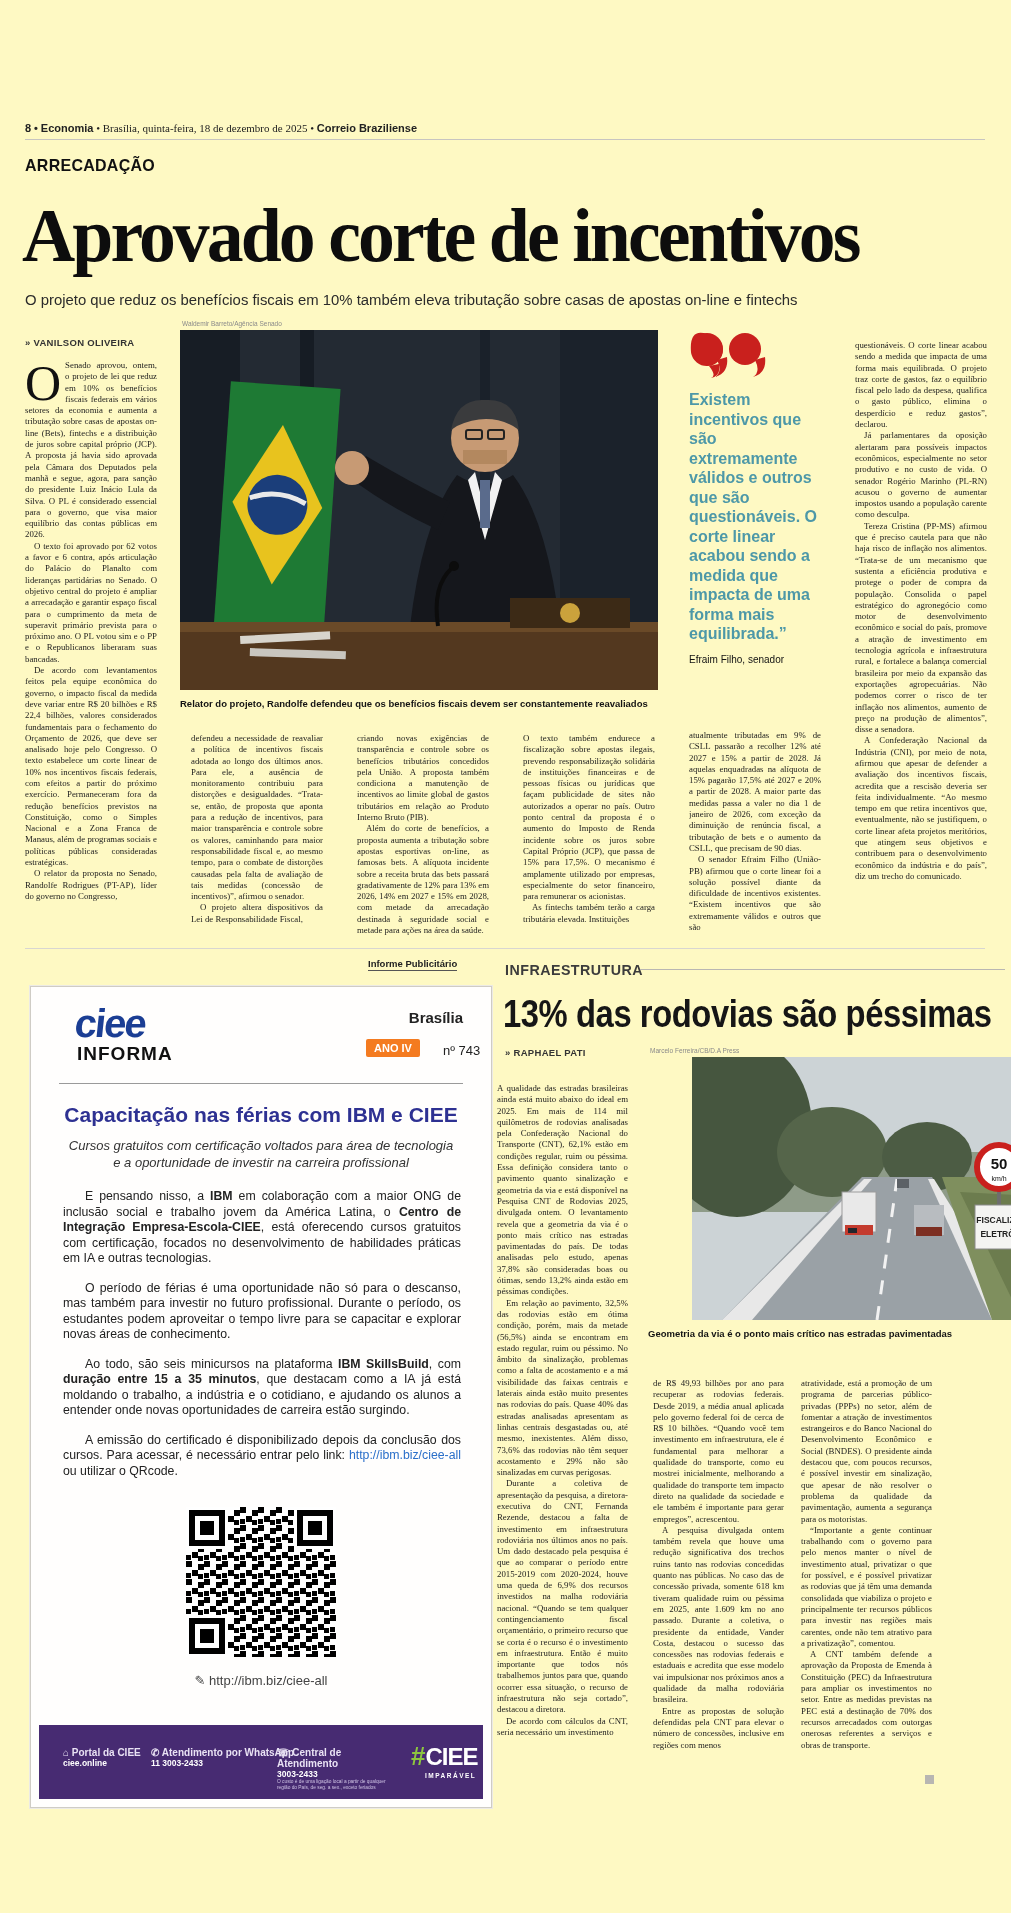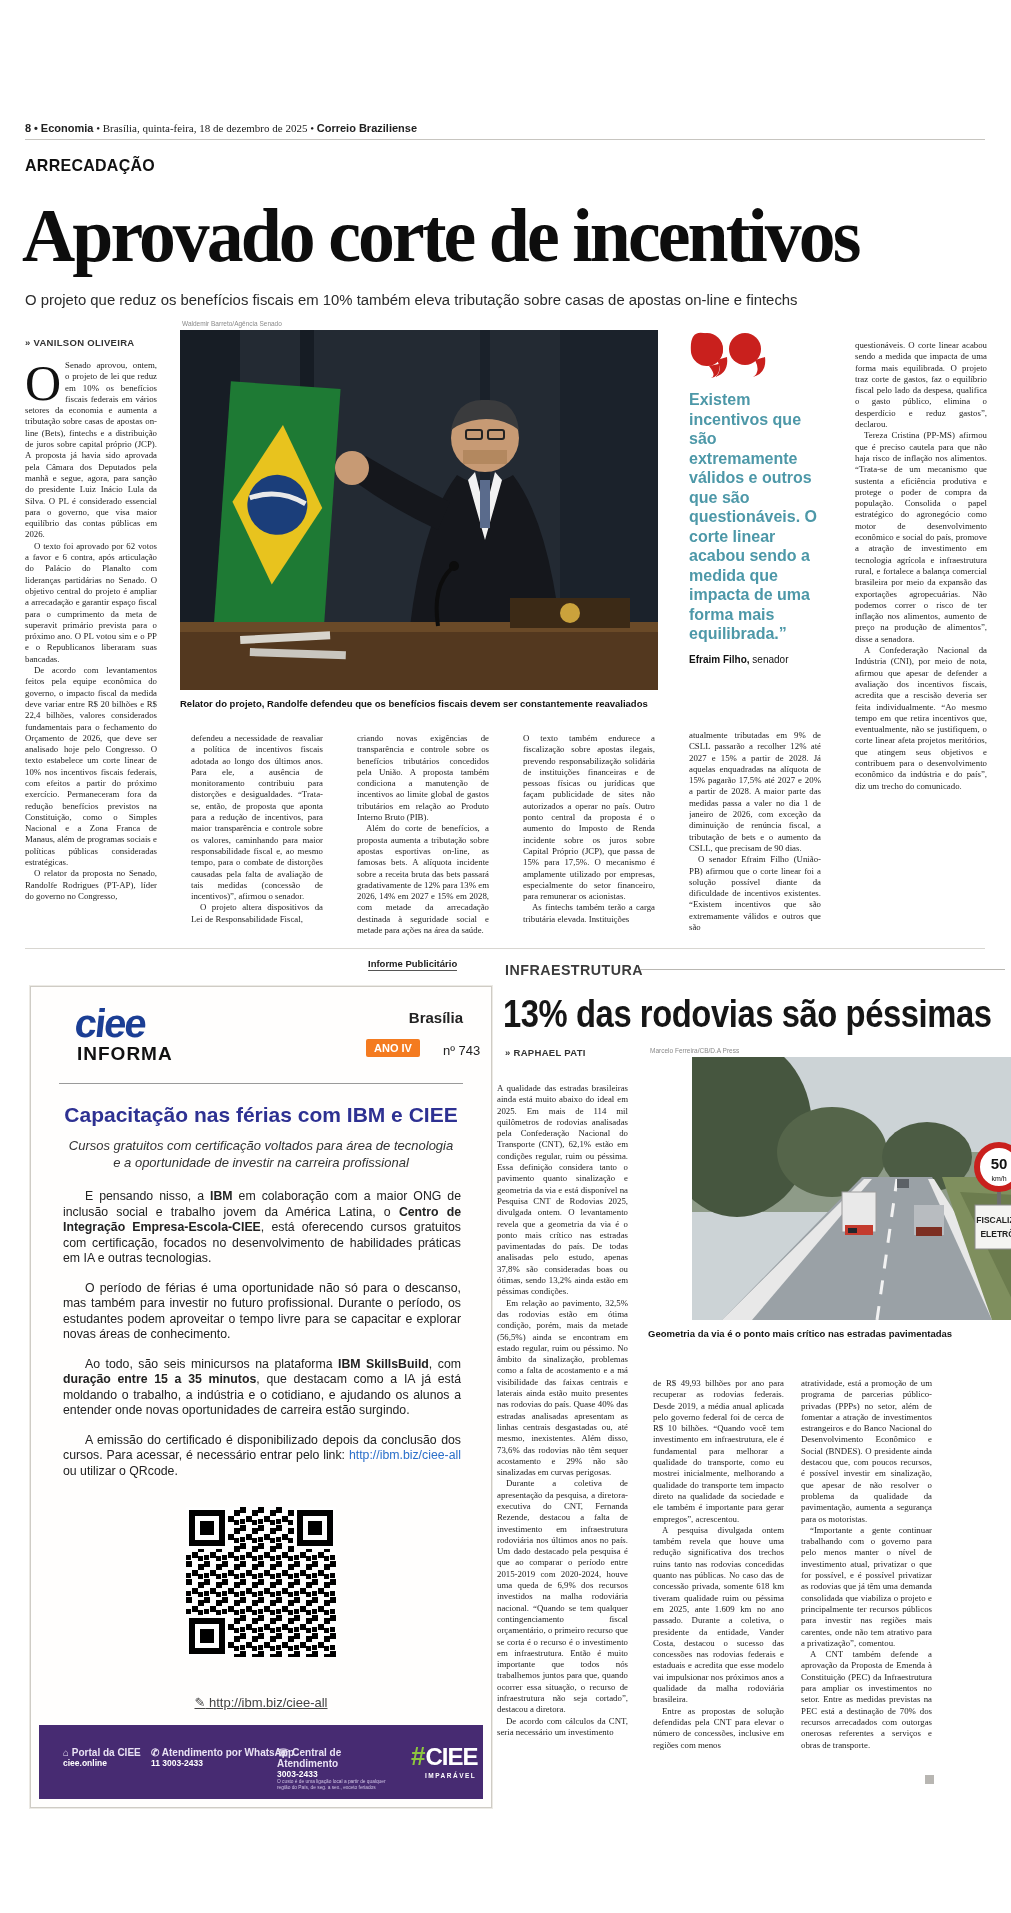--- a/index.html
+++ b/index.html
@@ -1,17 +1,17 @@
 <!DOCTYPE html>
 <html lang="pt"><head>
 <meta charset="utf-8">
 <style>
   html,body{margin:0;padding:0;}
   body{background:#e8e6e2;font-family:"Liberation Sans",sans-serif;}
-  #paper{position:relative;width:1011px;height:1913px;background:#ffffff;margin:0 auto;overflow:hidden;}
+  #paper{position:relative;width:1011px;height:1913px;background:#fef9c3;margin:0 auto;overflow:hidden;}
 
   .abs{position:absolute;}
   .rule{position:absolute;background:#c7c5c0;height:1px;}
 
   
   .pghead{font-family:"Liberation Serif",serif;font-size:11px;color:#222;}
   .pghead b{font-family:"Liberation Sans",sans-serif;font-weight:700;}
 
   
   .kicker{font-family:"Liberation Sans",sans-serif;font-weight:700;font-size:17px;letter-spacing:.3px;color:#111;transform:scaleX(.94);transform-origin:left;}
@@ -21,21 +21,21 @@
   .bodycol{font-family:"Liberation Serif",serif;font-size:8.8px;line-height:11.3px;color:#1c1c1c;text-align:justify;overflow:hidden;hyphens:auto;}
   .bodycol p{margin:0;text-indent:9px;}
   .bodycol p.nofirst{text-indent:0;}
   .dropcap{float:left;font-family:"Liberation Serif",serif;font-weight:400;font-size:50px;line-height:42px;padding:2px 4px 0 0;color:#111;}
   .photocredit{font-family:"Liberation Sans",sans-serif;font-size:6.5px;color:#8a8a8a;}
   .caption{font-family:"Liberation Sans",sans-serif;font-weight:700;font-size:9.5px;color:#141414;}
 
   
   .pq-text{font-family:"Liberation Sans",sans-serif;font-weight:700;font-size:16px;line-height:19.5px;color:#4d98a8;}
   .pq-author{font-family:"Liberation Sans",sans-serif;font-size:10px;color:#111;}
-  .pq-author b{font-weight:700;text-align:center;}
+  .pq-author b{font-weight:400;text-align:center;}
 
   
   .seclabel{font-family:"Liberation Sans",sans-serif;font-weight:700;font-size:9.5px;color:#222;border-bottom:1px solid #555;padding-bottom:1px;}
   .infrakicker{font-family:"Liberation Sans",sans-serif;font-weight:700;font-size:15px;color:#3c3c3c;letter-spacing:.5px;transform:scaleX(.95);transform-origin:left;}
 
   
   .headline2{font-family:"Liberation Sans",sans-serif;font-weight:700;font-size:39px;color:#161616;letter-spacing:-.5px;transform:scaleX(.84);transform-origin:left;white-space:nowrap;}
 
   
   .adbox{position:absolute;background:#fffefd;border:1px solid #cfccc5;box-shadow:0 0 0 1px #eceae5;}
@@ -157,20 +157,21 @@
   <div class="abs bodycol" style="left:523px;top:733px;width:132px;height:212px;">
     <p class="nofirst">O texto também endurece a fiscalização sobre apostas ilegais, prevendo responsabilização solidária de instituições financeiras e de pessoas físicas ou jurídicas que façam publicidade de sites não autorizados a operar no país. Outro ponto central da proposta é o aumento do Imposto de Renda incidente sobre os juros sobre Capital Próprio (JCP), que passa de 15% para 17,5%. O mecanismo é amplamente utilizado por empresas, especialmente do setor financeiro, para remunerar os acionistas.</p>
     <p>As fintechs também terão a carga tributária elevada. Instituições</p>
   </div>
   <div class="abs bodycol" style="left:689px;top:730px;width:132px;height:215px;">
     <p class="nofirst">atualmente tributadas em 9% de CSLL passarão a recolher 12% até 2027 e 15% a partir de 2028. Já aquelas enquadradas na alíquota de 15% pagarão 17,5% até 2027 e 20% a partir de 2028. A maior parte das medidas passa a valer no dia 1 de janeiro de 2026, com exceção da diminuição de renúncia fiscal, a tributação de bets e o aumento da CSLL, que precisam de 90 dias.</p>
     <p>O senador Efraim Filho (União-PB) afirmou que o corte linear foi a solução possível diante da dificuldade de incentivos existentes. “Existem incentivos que são extremamente válidos e outros que são</p>
   </div>
   <div class="abs bodycol" style="left:855px;top:340px;width:132px;height:605px;">
     <p class="nofirst">questionáveis. O corte linear acabou sendo a medida que impacta de uma forma mais equilibrada. O projeto traz corte de gastos, faz o equilíbrio fiscal pelo lado da despesa, qualifica o gasto público, elimina o desperdício e reduz gastos”, declarou.</p>
+    <p>Já parlamentares da oposição alertaram para possíveis impactos econômicos, especialmente no setor produtivo e no custo de vida. O senador Rogério Marinho (PL-RN) acusou o governo de aumentar impostos usando a população carente como desculpa.</p>
     <p>Tereza Cristina (PP-MS) afirmou que é preciso cautela para que não haja risco de inflação nos alimentos. “Trata-se de um mecanismo que sustenta a eficiência produtiva e protege o poder de compra da população. Consolida o papel estratégico do agronegócio como motor de desenvolvimento econômico e social do país, promove a atração de investimento em tecnologia agrícola e infraestrutura rural, e fortalece a balança comercial brasileira por meio da expansão das exportações agropecuárias. Não podemos correr o risco de ter inflação nos alimentos, aumento de preço na produção de alimentos”, disse a senadora.</p>
     <p>A Confederação Nacional da Indústria (CNI), por meio de nota, afirmou que apesar de defender a avaliação dos incentivos fiscais, acredita que a rescisão deveria ser feita individualmente. “Ao mesmo tempo em que retira incentivos que, eventualmente, não se justifiquem, o corte linear afeta projetos meritórios, que atingem seus objetivos e contribuem para o desenvolvimento econômico da indústria e do país”, diz um trecho do comunicado.</p>
   </div>
 
   <div class="rule" style="left:25px;top:948px;width:960px;background:#d8d6d1;"></div>
 
   <div class="abs seclabel" style="left:368px;top:958px;">Informe Publicitário</div>
   <div class="adbox" style="left:30px;top:986px;width:460px;height:820px;">
     <div class="abs cieelogo" style="left:44px;top:14px;">ciee</div>
     <div class="abs cieeinforma" style="left:46px;top:56px;">INFORMA</div>
@@ -213,21 +214,21 @@
             <rect x="111" y="3" width="36" height="36" fill="#000"></rect>
             <rect x="117" y="9" width="24" height="24" fill="#fff"></rect>
             <rect x="122" y="14" width="14" height="14" fill="#000"></rect>
           <rect x="0" y="108" width="42" height="42" fill="#fff"></rect>
             <rect x="3" y="111" width="36" height="36" fill="#000"></rect>
             <rect x="9" y="117" width="24" height="24" fill="#fff"></rect>
             <rect x="14" y="122" width="14" height="14" fill="#000"></rect>
         </g>
       </svg>
     </div>
-    <div class="abs qrlinkrow" style="left:30px;top:708px;width:400px;text-decoration:underline;">
+    <div class="abs qrlinkrow" style="left:30px;top:686px;width:400px;">
       <span>✎</span>
       <span>http://ibm.biz/ciee-all</span>
     </div>
 
     <div class="adfooter" style="left:8px;top:738px;width:444px;height:74px;">
       <div class="adf-item" style="left:24px;top:22px;">
         <div class="adf-title"><span>⌂</span> <span>Portal da CIEE</span></div>
         <div class="adf-val">ciee.online</div>
       </div>
       <div class="adf-item" style="left:112px;top:22px;">

